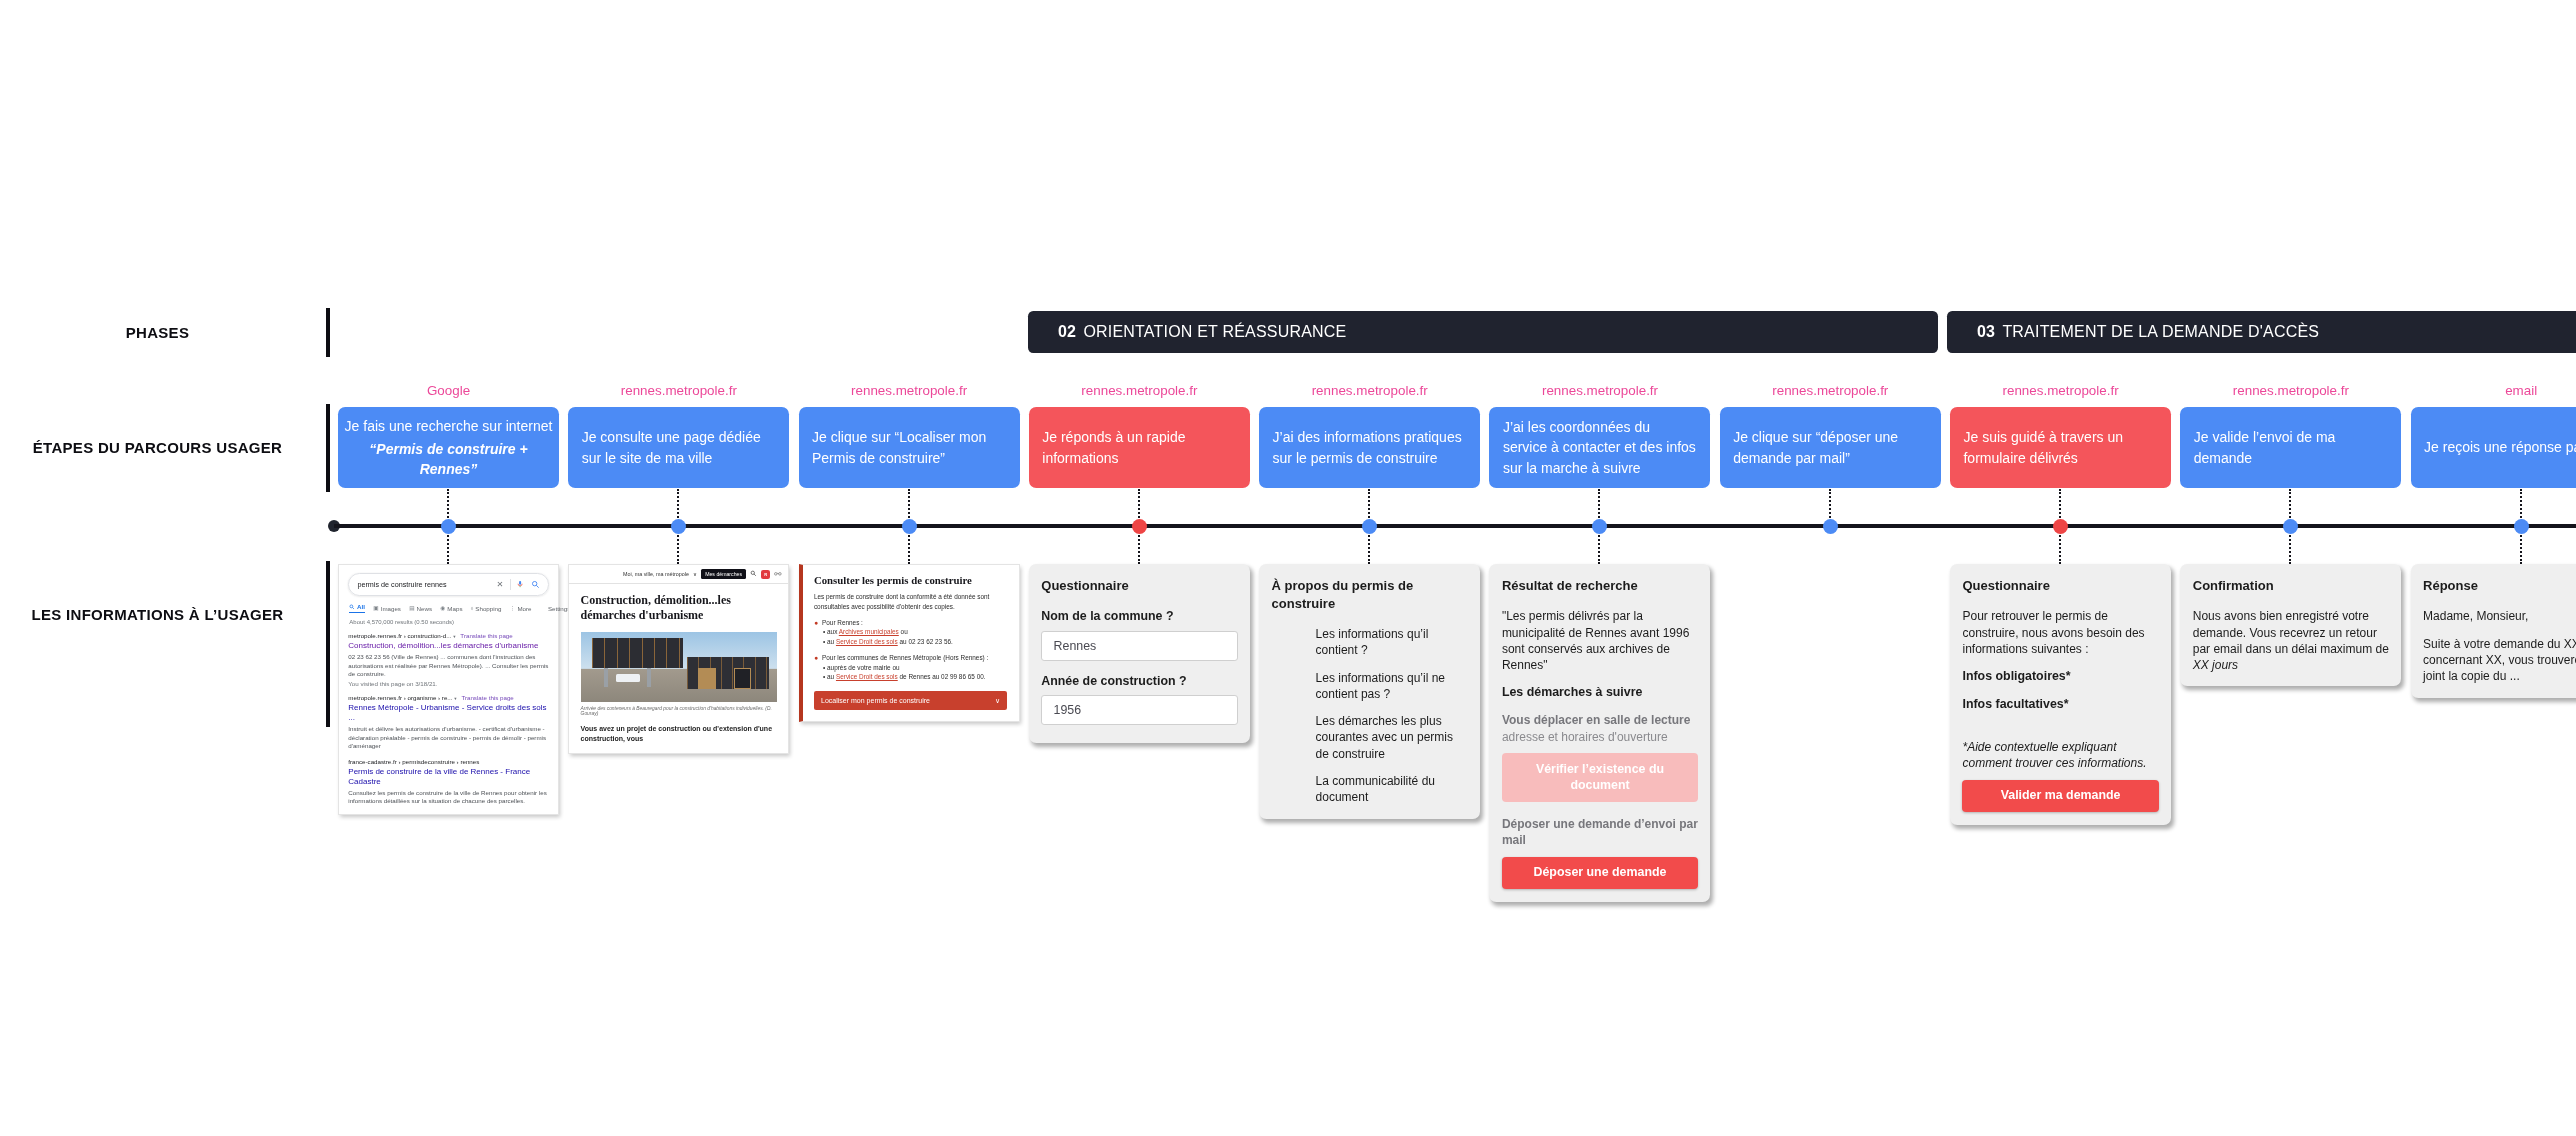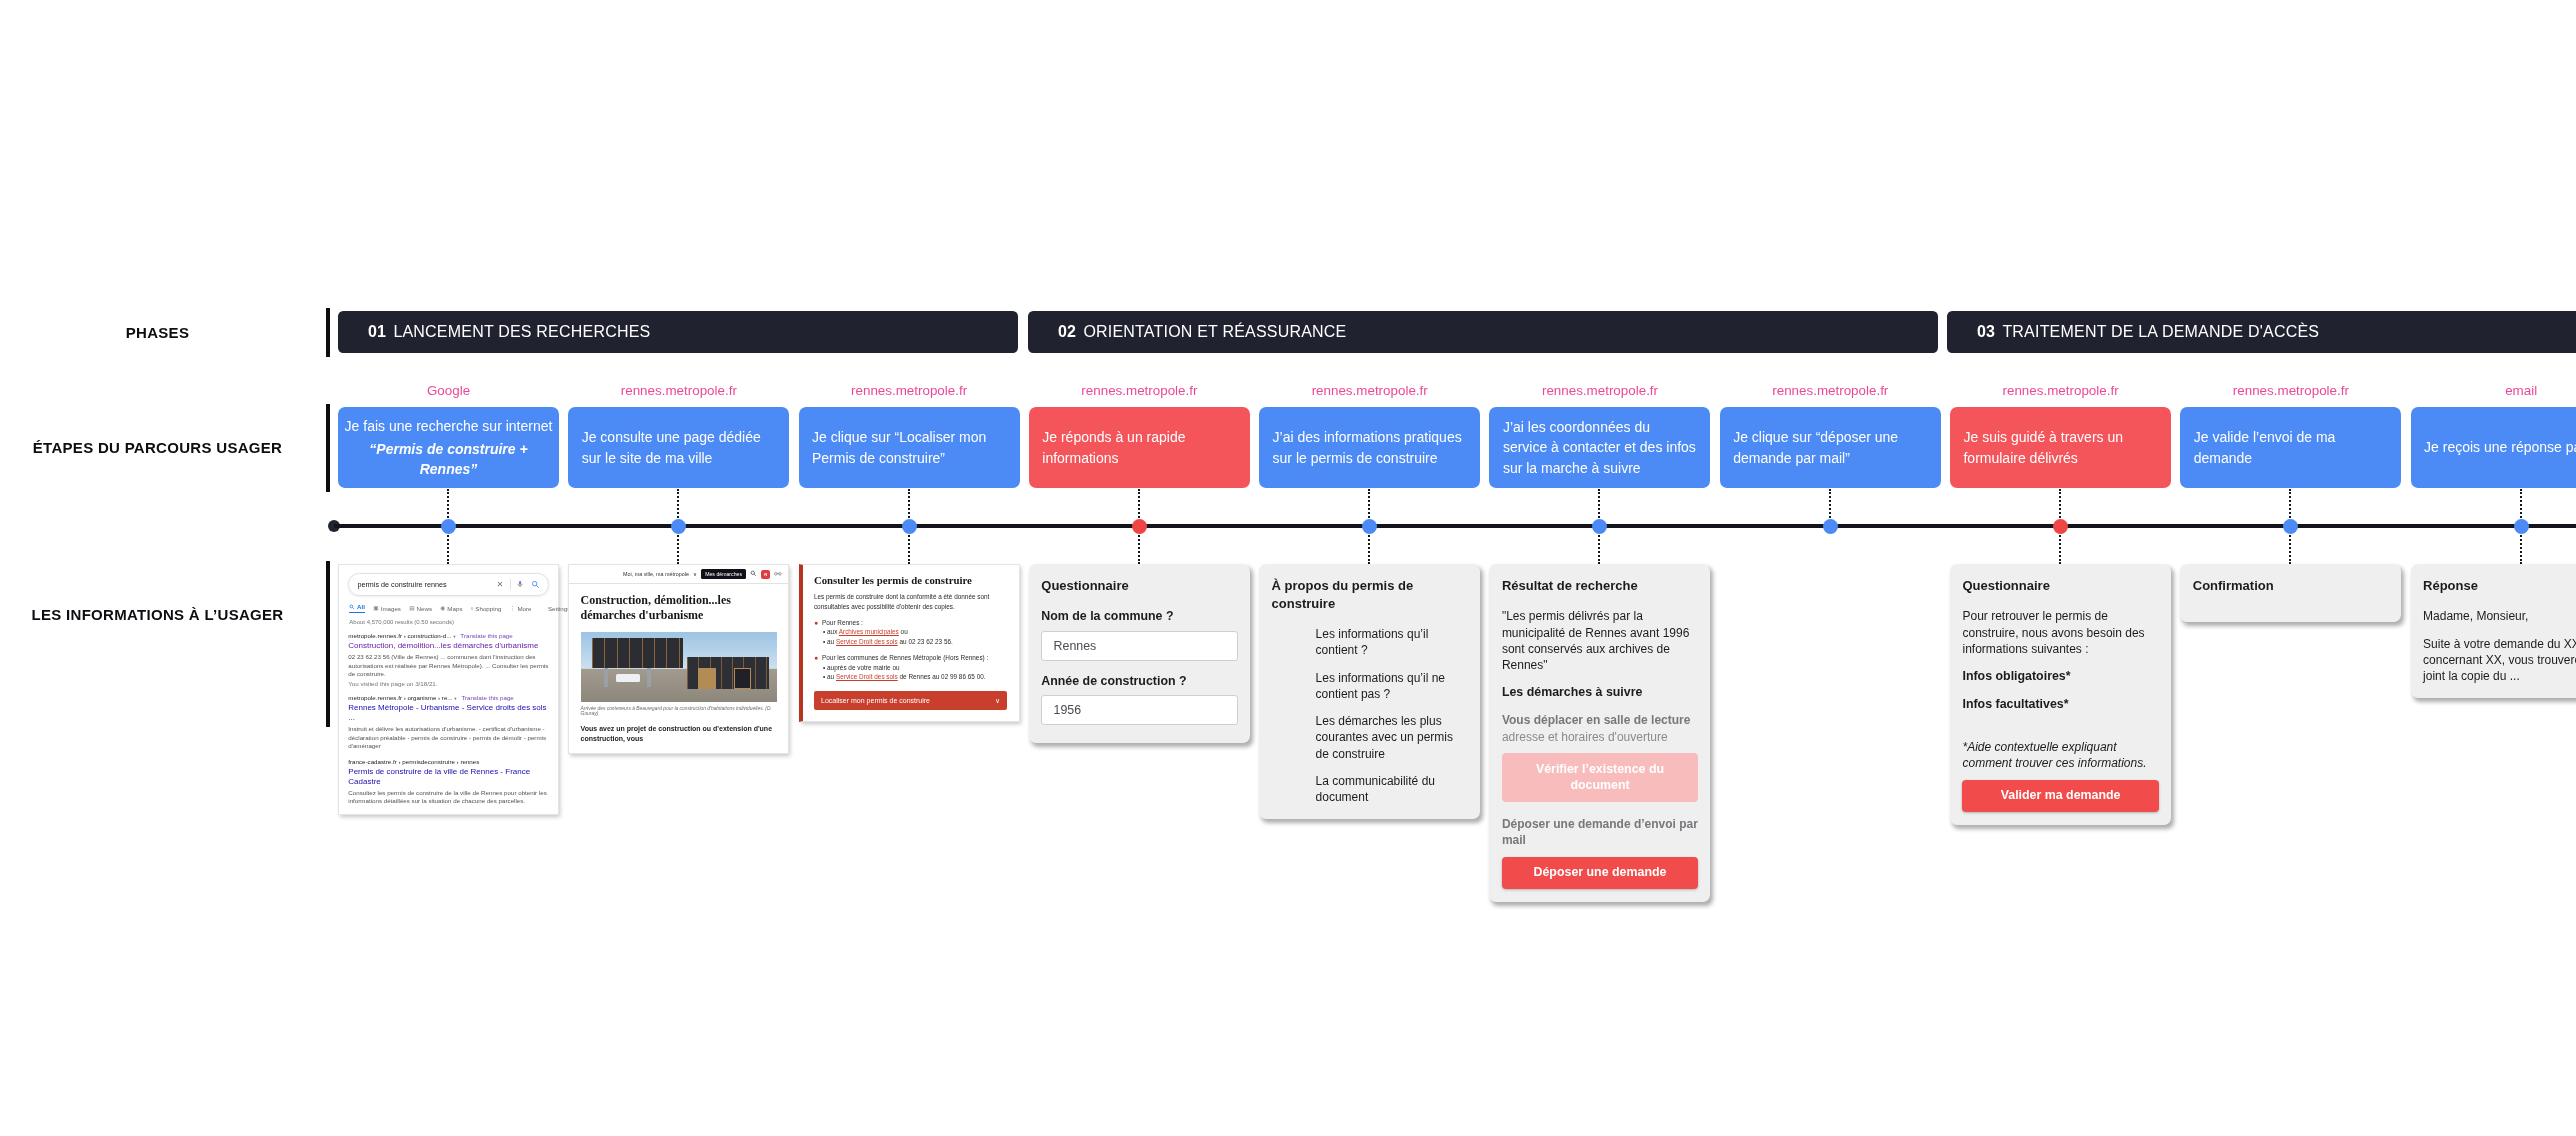--- a/index.html
+++ b/index.html
@@ -126,24 +126,20 @@
 
 <div class="board">
 
   <div class="side-label" style="top:324px;">PHASES</div>
   <div class="side-label" style="top:439px;">ÉTAPES DU PARCOURS USAGER</div>
   <div class="side-label" style="top:606px;">LES INFORMATIONS À L’USAGER</div>
   <div class="vbar" style="top:308px;height:49px;"></div>
   <div class="vbar" style="top:404px;height:88px;"></div>
   <div class="vbar" style="top:561px;height:166px;"></div>
 
-  <div class="phase-bar" style="left:338px;width:680px;">
-    <span class="phase-num">01</span>
-    <span>LANCEMENT DES RECHERCHES</span>
-  </div>
   <div class="phase-bar" style="left:1028px;width:910px;">
     <span class="phase-num">02</span>
     <span>ORIENTATION ET RÉASSURANCE</span>
   </div>
   <div class="phase-bar" style="left:1947px;width:680px;">
     <span class="phase-num">03</span>
     <span>TRAITEMENT DE LA DEMANDE D'ACCÈS</span>
   </div>
 
   <div class="tl-start"></div>
@@ -413,20 +409,23 @@
       <div class="channel">rennes.metropole.fr</div>
       <div class="step-card blue">
         <span>Je valide l’envoi de ma demande</span>
       </div>
       <div class="conn top"></div>
       <div class="dot blue"></div>
       <div class="conn bot"></div>
       <div class="info">
         <div class="panel">
           <div class="p-title">Confirmation</div>
+          <div>
+            <span>Nous avons bien enregistré votre demande. Vous recevrez un retour par email dans un délai maximum de </span><em>XX jours</em>
+          </div>
         </div>
       </div>
     </div>
 
     <div class="column">
       <div class="channel">email</div>
       <div class="step-card blue">
         <span>Je reçois une réponse par mail</span>
       </div>
       <div class="conn top"></div>

